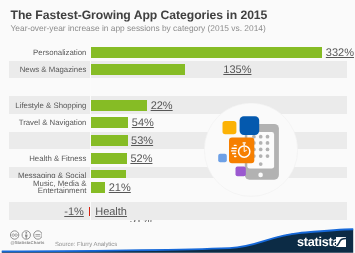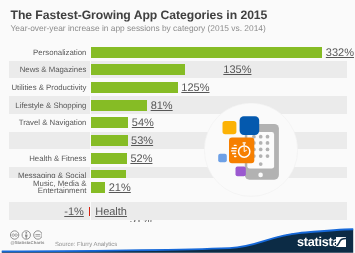--- a/index.html
+++ b/index.html
@@ -49,31 +49,25 @@
         <div class="rowlabel" style="top: 5.5px;">Personalization</div>
         <div class="bar" style="top: 3.5px; width: 231.736px;"></div>
         <div class="val" style="top: 5.5px; left: 325.836px;">332%</div>
       </div>
       <div class="row" style="top: 17.7px;">
         <div class="stripe alt"></div>
         <div class="rowlabel" style="top: 5.5px;">News &amp; Magazines</div>
         <div class="bar" style="top: 3.5px; width: 94.23px;"></div>
         <div class="val" style="top: 5.5px; left: 188.33px; margin-left: 35px;">135%</div>
       </div>
-      <div class="row" style="top: 35.4px;">
-        <div class="stripe norm"></div>
-        <div class="rowlabel" style="top: 5.5px;">Utilities &amp; Productivity</div>
-        <div class="bar" style="top: 3.5px; width: 87.25px;"></div>
-        <div class="val" style="top: 5.5px; left: 181.35px;">125%</div>
-      </div>
       <div class="row" style="top: 53.1px;">
         <div class="stripe alt"></div>
         <div class="rowlabel" style="top: 5.5px;">Lifestyle &amp; Shopping</div>
         <div class="bar" style="top: 3.5px; width: 56.538px;"></div>
-        <div class="val" style="top: 5.5px; left: 150.638px;">81%</div>
+        <div class="val" style="top: 5.5px; left: 150.638px;">22%</div>
       </div>
       <div class="row" style="top: 70.8px;">
         <div class="stripe norm"></div>
         <div class="rowlabel" style="top: 5.5px;">Travel &amp; Navigation</div>
         <div class="bar" style="top: 3.5px; width: 37.692px;"></div>
         <div class="val" style="top: 5.5px; left: 131.792px;">54%</div>
       </div>
       <div class="row" style="top: 88.5px; padding-left: 30px;">
         <div class="stripe alt"></div>
         <div class="rowlabel" style="top: 5.5px;">Sports</div>

